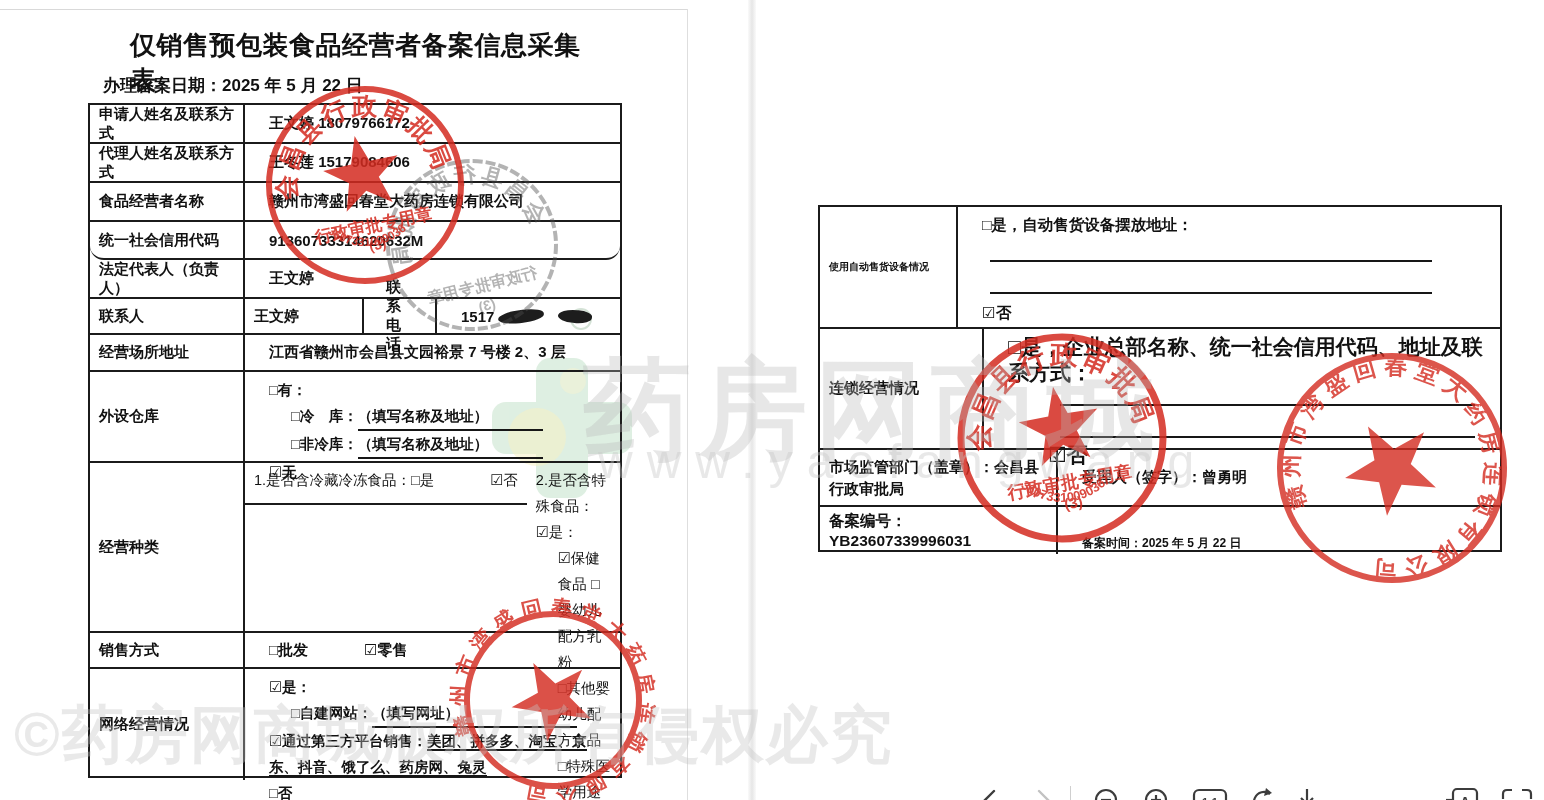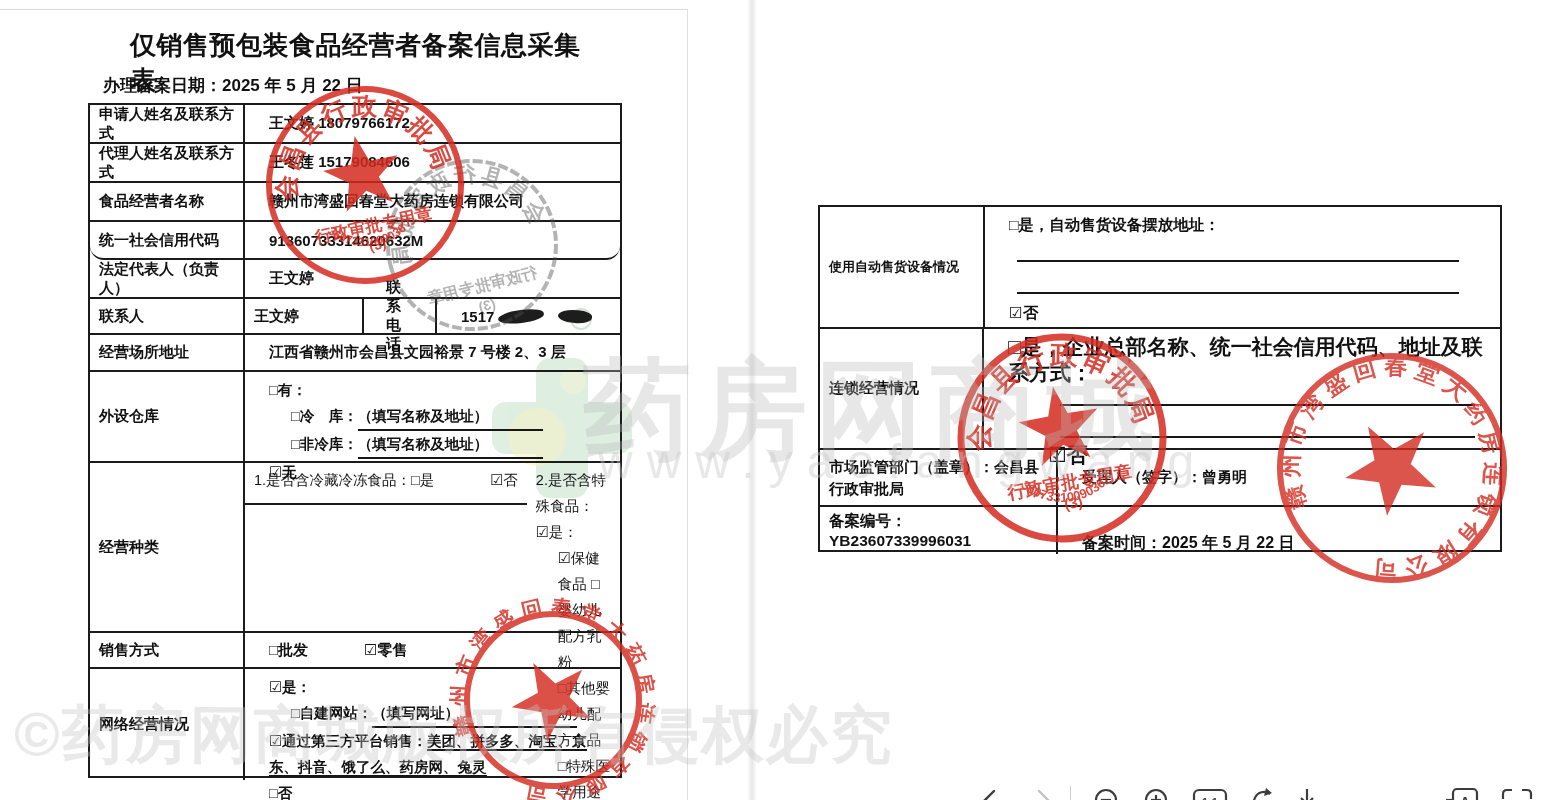--- a/index.html
+++ b/index.html
@@ -158,21 +158,21 @@
         <div class="ind"><span>□自建网站：</span><span class="ublank" style="min-width:205px;">（填写网址）</span></div>
         <div><span>☑通过第三方平台销售：</span><span class="u">美团、拼多多、淘宝、京东、抖音、饿了么、药房网、兔灵</span></div>
         <div>□否</div>
       </div>
     </div>
   </div>
 
   <div class="abs tbl" style="left:818px;top:205px;width:684px;height:347px;">
 
     <div class="row" style="height:122px;">
-      <div class="cell" style="width:165px;flex:none;font-size:13px;">使用自动售货设备情况</div>
+      <div class="cell" style="width:138px;flex:none;font-size:10px;">使用自动售货设备情况</div>
       <div class="cell val endc blockcell" style="font-size:15.5px;">
         <div>□是，自动售货设备摆放地址：</div>
         <div class="blankline" style="width:442px;margin:22px 0 0 8px;"></div>
         <div class="blankline" style="width:442px;margin:30px 0 0 8px;"></div>
         <div style="margin-top:6px;">☑否</div>
       </div>
     </div>
 
     <div class="row" style="height:121px;">
       <div class="cell" style="width:164px;flex:none;">连锁经营情况</div>
@@ -184,21 +184,21 @@
       </div>
     </div>
 
     <div class="row" style="height:57px;">
       <div class="cell" style="width:238px;flex:none;display:block;padding-top:6px;line-height:22px;">市场监管部门（盖章）：会昌县行政审批局</div>
       <div class="cell val endc">受理人（签字）：曾勇明</div>
     </div>
 
     <div class="row last" style="height:47px;">
       <div class="cell" style="width:238px;flex:none;font-size:15.5px;">备案编号：YB23607339996031</div>
-      <div class="cell val endc" style="font-size:16px;margin-top:25px;">备案时间：2025 年 5 月 22 日</div>
+      <div class="cell val endc" style="font-size:12px;margin-top:25px;">备案时间：2025 年 5 月 22 日</div>
     </div>
   </div>
 
   <svg id="seals" class="abs" width="1544" height="800" viewBox="0 0 1544 800">
     <defs>
       <path id="top1" d="M 295,185 a 70,70 0 1,1 140,0 a 70,70 0 1,1 -140,0"></path>
       <path id="bot1" d="M 304,185 a 61,61 0 0,0 122,0"></path>
       <path id="topG" d="M 409,245 a 63,63 0 1,1 126,0 a 63,63 0 1,1 -126,0"></path>
       <path id="ringC1" d="M 467,700 a 86,86 0 1,1 172,0 a 86,86 0 1,1 -172,0"></path>
       <path id="top2" d="M 988,438 a 74,74 0 1,1 148,0 a 74,74 0 1,1 -148,0"></path>

